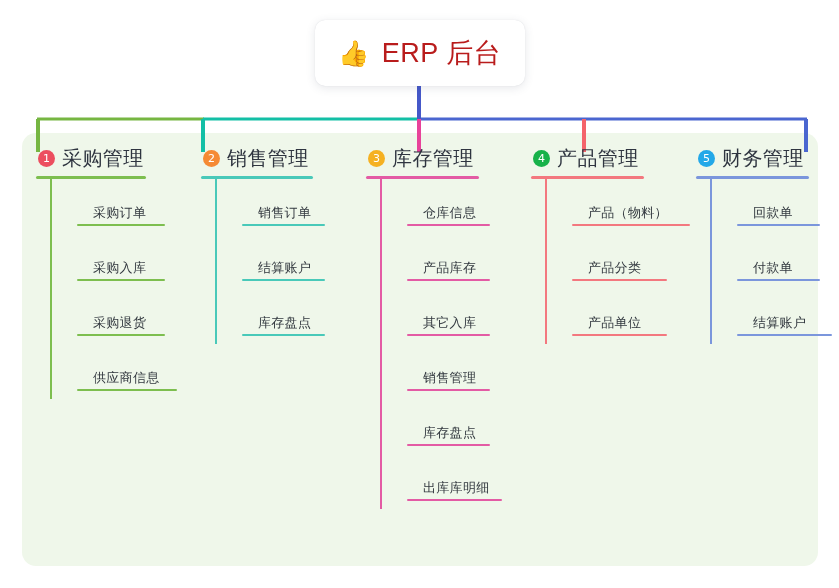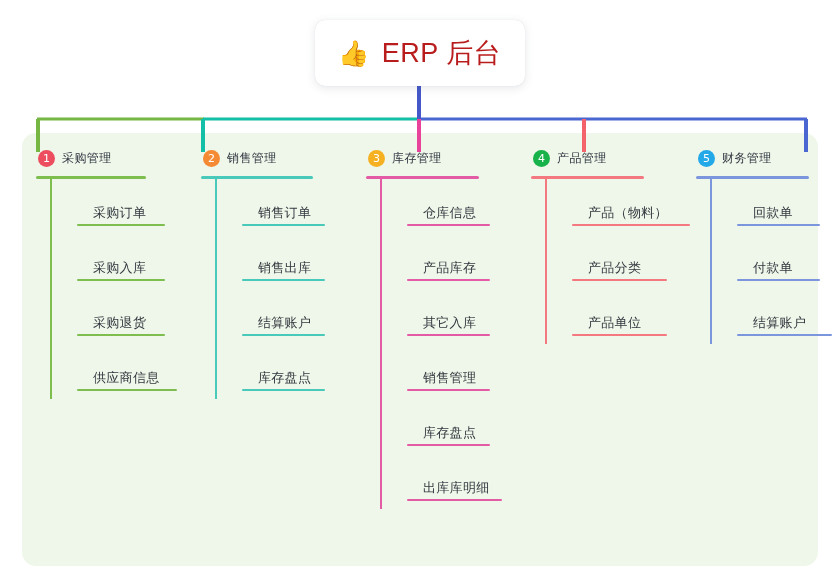--- a/index.html
+++ b/index.html
@@ -33,21 +33,21 @@
   #wires{position:absolute;left:0;top:0;width:839px;height:588px;z-index:2;}
 
   
   .col{position:absolute;top:146px;z-index:4;}
   .col-head{display:flex;align-items:center;gap:7px;height:24px;padding-left:2px;}
   .badge{
     width:17px;height:17px;border-radius:50%;flex:none;
     color:#fff;font-size:11px;line-height:17px;text-align:center;
     font-family:"DejaVu Sans",sans-serif;
   }
-  .col-title{font-size:12px;color:#2f3540;white-space:nowrap;letter-spacing:.4px;}
+  .col-title{font-size:20px;color:#2f3540;white-space:nowrap;letter-spacing:.4px;}
   .head-rule{height:3px;border-radius:2px;margin-top:6px;}
 
   .items{position:relative;margin-top:0;padding-left:16px;}
   .spine{position:absolute;left:14px;top:0;bottom:0;width:2px;}
   .item{position:relative;height:55px;margin-left:25px;}
   .item-label{
     position:absolute;left:16px;bottom:12px;
     font-size:13px;color:#32383f;white-space:nowrap;letter-spacing:.3px;
   }
   .item-rule{position:absolute;left:0;bottom:8px;height:2px;border-radius:1px;}
@@ -109,24 +109,20 @@
           <span class="col-title">销售管理</span>
         </div>
         <div class="head-rule" style="background: rgb(73, 201, 185); width: 112px;"></div>
         <div class="items">
           <div class="spine" style="background: rgb(73, 201, 185);"></div>
           <div class="item">
             <span class="item-label">销售订单</span>
             <div class="item-rule" style="background: rgb(73, 201, 185); width: 83px;"></div>
           </div>
           <div class="item">
-            <span class="item-label">销售出库</span>
-            <div class="item-rule" style="background: rgb(73, 201, 185); width: 83px;"></div>
-          </div>
-          <div class="item">
             <span class="item-label">结算账户</span>
             <div class="item-rule" style="background: rgb(73, 201, 185); width: 83px;"></div>
           </div>
           <div class="item">
             <span class="item-label">库存盘点</span>
             <div class="item-rule" style="background: rgb(73, 201, 185); width: 83px;"></div>
           </div>
         </div>
       </div>
       <div class="col" style="left: 366px;">

